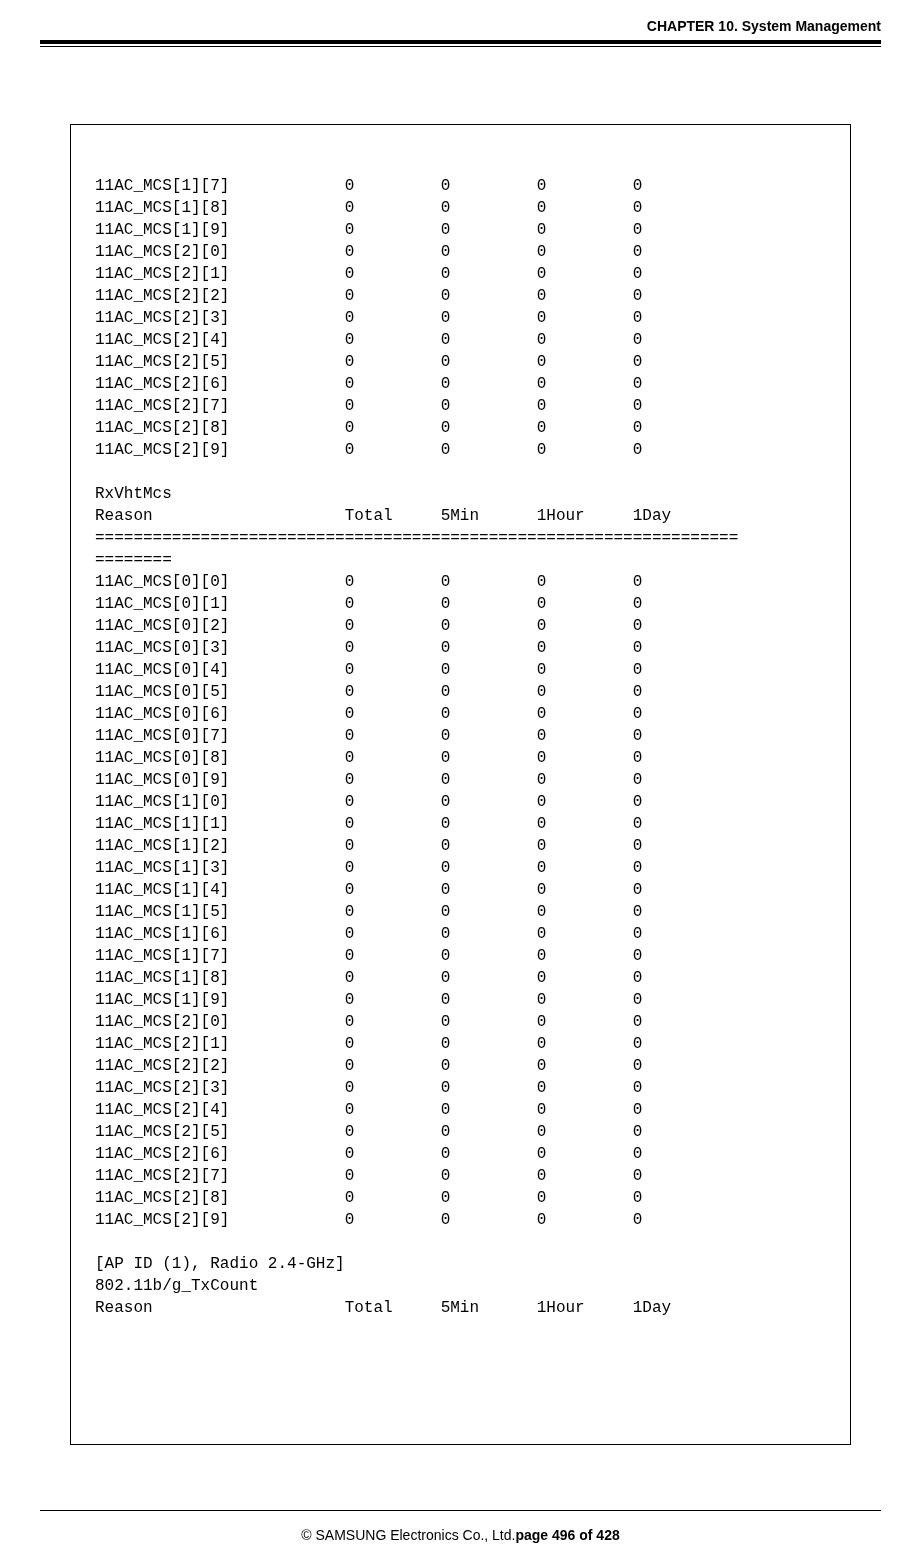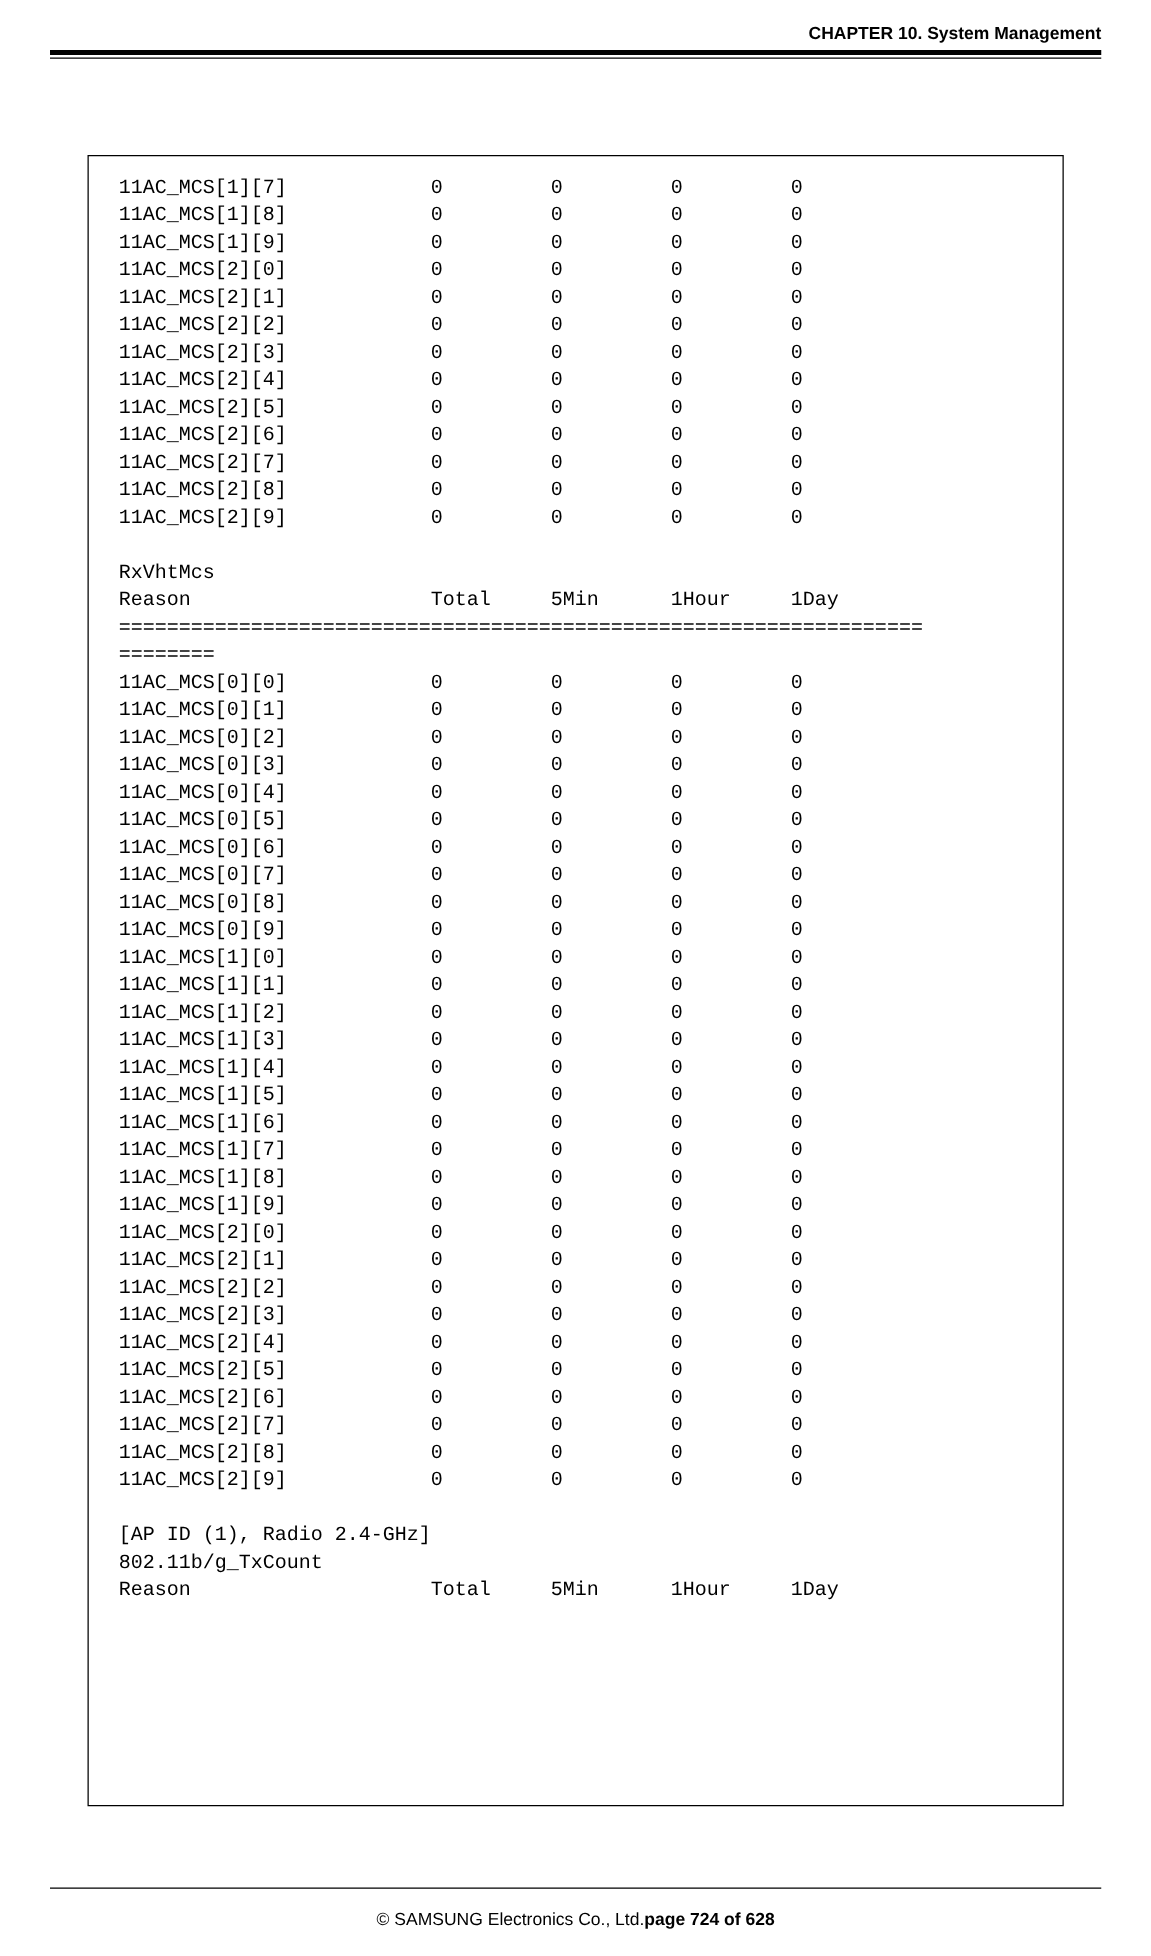--- a/index.html
+++ b/index.html
@@ -56,20 +56,21 @@
       bottom: 120px;
       border: 1.5px solid #000;
       padding: 14px 20px 14px 24px;
       overflow: hidden;
     }
     .mono {
       font-family: "Courier New", Courier, monospace;
       font-size: 16px;
       line-height: 22px;
       white-space: pre;
+      margin-top: 36px;
     }
     .footer-rule {
       position: absolute;
       left: 40px;
       right: 40px;
       bottom: 54px;
       border-top: 1.5px solid #000;
     }
     .footer {
       position: absolute;
@@ -147,16 +148,16 @@
 11AC_MCS[2][9]            0         0         0         0
 
 [AP ID (1), Radio 2.4-GHz]
 802.11b/g_TxCount
 Reason                    Total     5Min      1Hour     1Day</pre>
   </div>
 
   <div class="footer-rule"></div>
   <div class="footer">
     <span>© SAMSUNG Electronics Co., Ltd.</span>
-    <span class="footer-right">page 724 of 628</span>
+    <span class="footer-right">page 496 of 428</span>
   </div>
 
 </div>
 
 </body></html>

